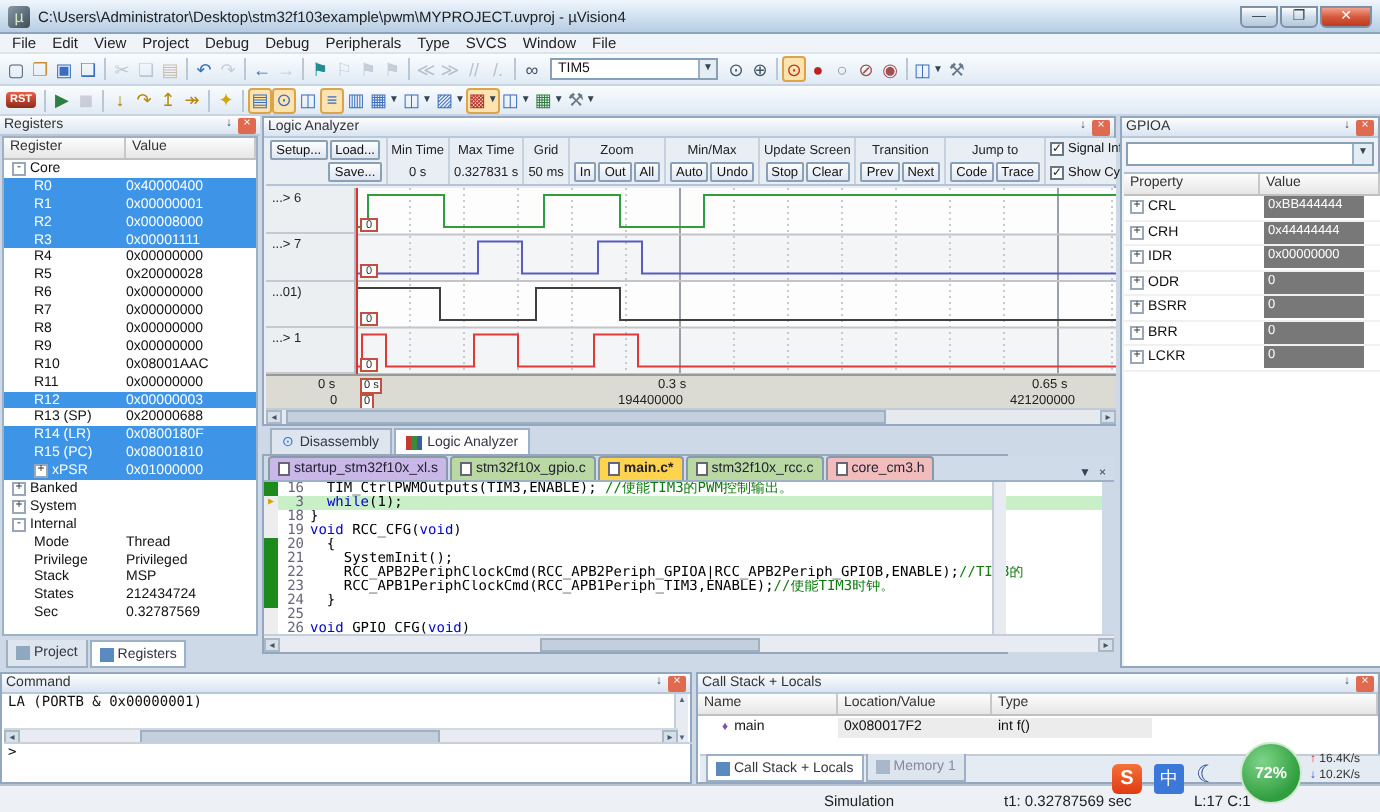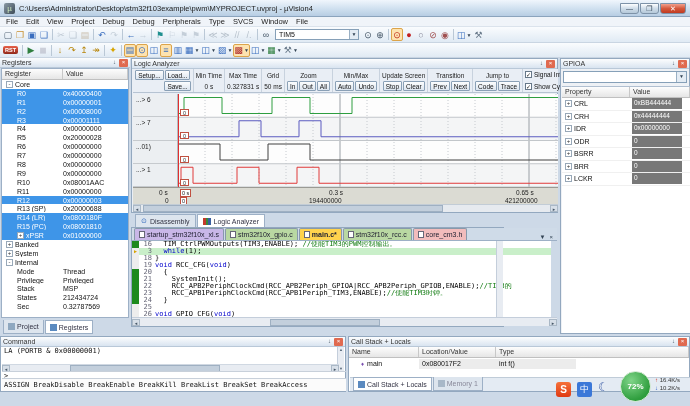--- a/index.html
+++ b/index.html
@@ -824,21 +824,20 @@
     <div id="cmd-vscroll">
         <span>▲</span>
         <span>▼</span>
       </div>
     <div id="cmd-hscroll">
       <div class="sarr">◂</div>
       <div class="sthumb" style="width:150px;margin-left:60px"></div>
       <div class="sarr" style="margin-left:auto">▸</div>
     </div>
     <div id="cmdprompt">&gt;</div>
-    <div id="cmdhelp">ASSIGN BreakDisable BreakEnable BreakKill BreakList BreakSet BreakAccess</div>
   </div>
 
   <div id="callstack" class="panel">
     <div class="ptitle">
       <span>Call Stack + Locals</span>
         <span class="sp"></span>
       <span class="pbtn">↓</span>
       <span class="pbtn close-red">×</span>
     </div>
     <div class="colhdr">
@@ -861,20 +860,25 @@
           <span class="mini-ico" style="background: rgb(91, 138, 192);"></span>
           <span>Call Stack + Locals</span>
         </div>
         <div class="btab" style="color: rgb(136, 136, 153);">
           <span class="mini-ico" style="background: rgb(168, 184, 200);"></span>
           <span>Memory 1</span>
         </div>
       </div>
   </div>
 
+  <div id="statusbar">
+    <span style="left:412px">Simulation</span>
+    <span style="left:502px">t1: 0.32787569 sec</span>
+    <span style="left:597px">L:17 C:1</span>
+  </div>
 
   <div id="sogou" class="ovl">S</div>
   <div id="ime" class="ovl">中</div>
   <div id="moon" class="ovl">☾</div>
   <div id="pct" class="ovl">72%</div>
   <div id="net" class="ovl">
     <div><span class="up">↑ </span><span>16.4K/s</span></div>
     <div><span class="dn">↓ </span><span>10.2K/s</span></div>
   </div>
 </div>

